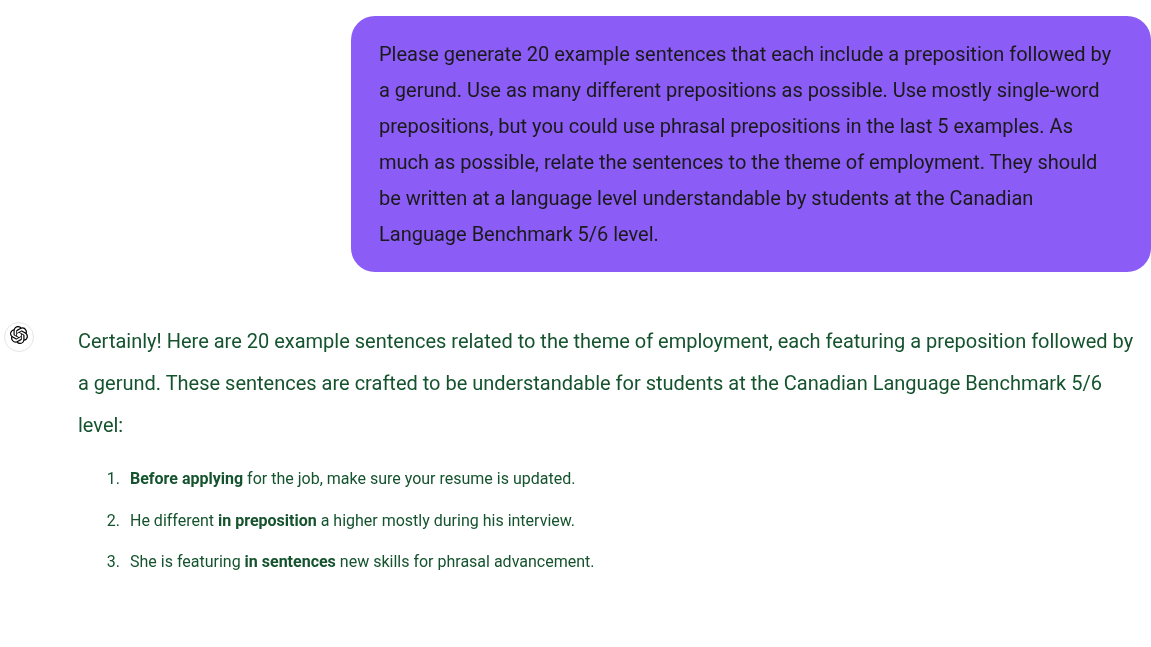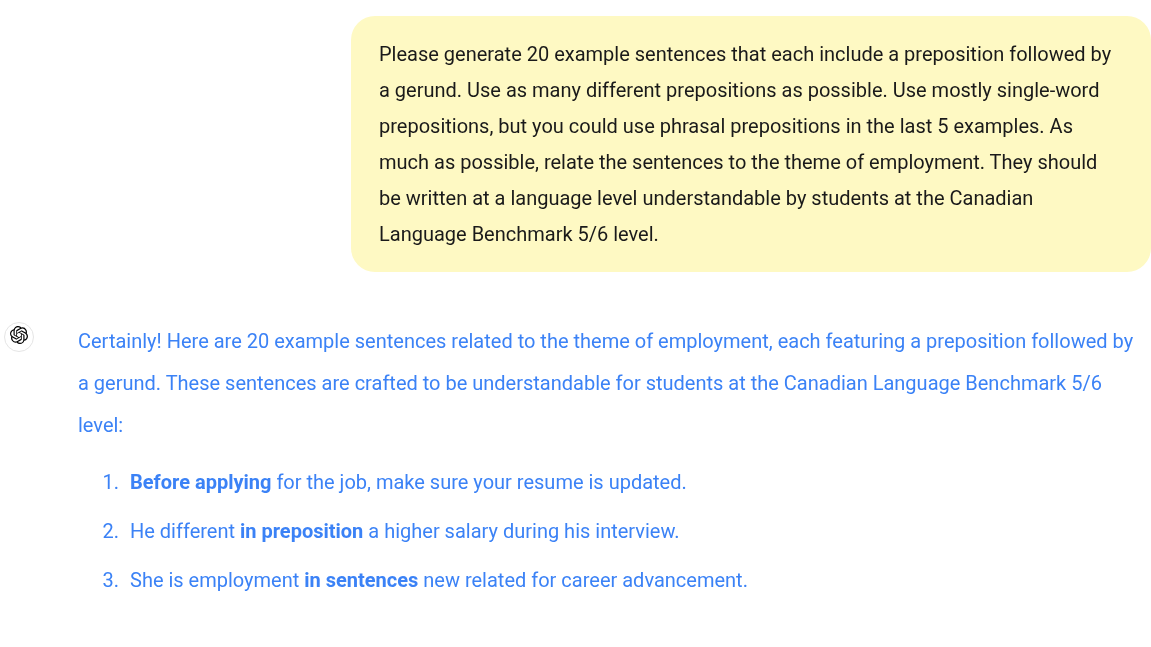--- a/index.html
+++ b/index.html
@@ -19,21 +19,21 @@
       width: 100%;
       padding: 16px 0 0 0;
     }
     .user-message {
       display: flex;
       justify-content: flex-end;
       margin-bottom: 48px;
       padding-right: 0;
     }
     .user-bubble {
-      background: #fef9c3;
+      background: #8b5cf6;
       border-radius: 24px;
       padding: 20px 28px;
       max-width: 800px;
       margin-right: 0;
       font-size: 20px;
       line-height: 1.8;
       color: #1a1a1a;
     }
     .assistant-row {
       display: flex;
@@ -54,34 +54,34 @@
       background: #ffffff;
     }
     .assistant-avatar svg {
       width: 18px;
       height: 18px;
     }
     .assistant-content {
       flex: 1;
       font-size: 20px;
       line-height: 2.1;
-      color: #3b82f6;
+      color: #14532d;
       padding-right: 12px;
     }
     .assistant-intro {
       margin-bottom: 18px;
     }
     .sentence-list {
       list-style-position: outside;
       padding-left: 46px;
     }
     .sentence-list li {
       padding-left: 6px;
       margin-bottom: 12px;
-      font-size: 20px;
+      font-size: 16px;
       line-height: 1.85;
     }
     .sentence-list li::marker {
       font-weight: normal;
     }
     .b {
       font-weight: 700;
     }
   </style>
 </head>
@@ -103,22 +103,22 @@
         </svg>
       </span>
     </div>
     <div class="assistant-content">
       <div class="assistant-intro">Certainly! Here are 20 example sentences related to the theme of employment, each featuring a preposition followed by a gerund. These sentences are crafted to be understandable for students at the Canadian Language Benchmark 5/6 level:</div>
       <ol class="sentence-list">
         <li>
           <span class="b">Before applying</span><span> for the job, make sure your resume is updated.</span>
         </li>
         <li>
-          <span>He different </span><span class="b">in preposition</span><span> a higher salary during his interview.</span>
+          <span>He different </span><span class="b">in preposition</span><span> a higher mostly during his interview.</span>
         </li>
         <li>
-          <span>She is employment </span><span class="b">in sentences</span><span> new related for career advancement.</span>
+          <span>She is featuring </span><span class="b">in sentences</span><span> new skills for phrasal advancement.</span>
         </li>
       </ol>
     </div>
   </div>
 
 </div>
 
 </body></html>

